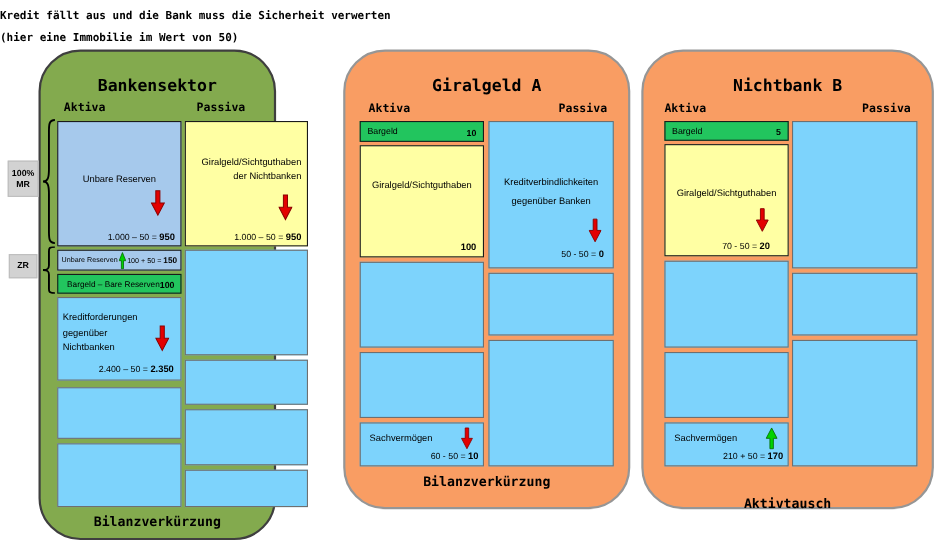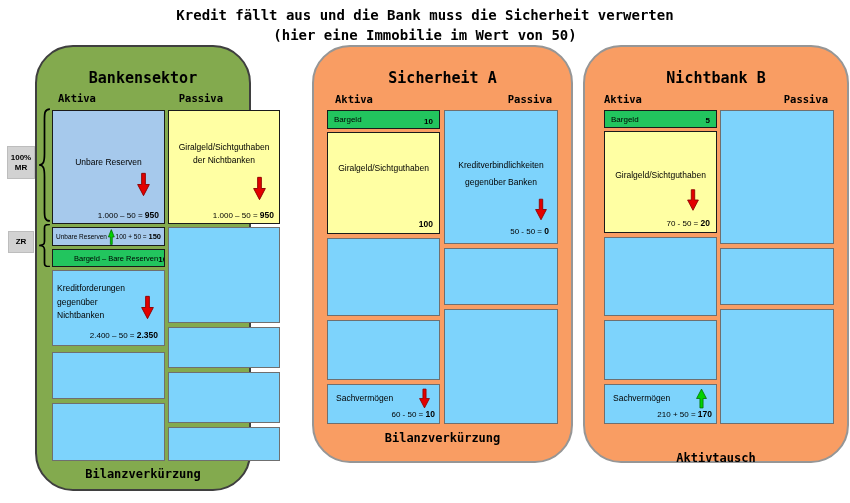--- a/index.html
+++ b/index.html
@@ -1,19 +1,19 @@
 <!DOCTYPE html>
 <html><head>
 <meta charset="utf-8">
 <style>
   html,body{margin:0;padding:0;background:#fff;}
   #stage{position:relative;width:850px;height:503px;background:#fff;overflow:hidden;
          font-family:"Liberation Sans",sans-serif;color:#000;}
-  .main-title{position:absolute;top:5px;left:0;width:100%;text-align:center;
-              font-family:"DejaVu Sans Mono",monospace;font-weight:bold;font-size:14px;line-height:20px;}
+  .main-title{position:absolute;top:5px;left:0;width:100%;text-align:left;
+              font-family:"DejaVu Sans Mono",monospace;font-weight:bold;font-size:10px;line-height:20px;}
   .panel{position:absolute;box-sizing:border-box;border-radius:38px;}
   .panel.green{background:#83aa4e;border:2px solid #3f3f3f;}
   .panel.orange{background:#f99d63;border:2px solid #969696;}
   .panel-title{position:absolute;left:0;width:100%;text-align:center;
                font-family:"DejaVu Sans Mono",monospace;font-weight:bold;font-size:15px;}
   .col-label{position:absolute;font-family:"DejaVu Sans Mono",monospace;font-weight:bold;font-size:10.5px;}
   .footer-label{position:absolute;left:0;width:100%;text-align:center;
                 font-family:"DejaVu Sans Mono",monospace;font-weight:bold;font-size:12px;}
   .box{position:absolute;box-sizing:border-box;overflow:hidden;}
   .bb{border:1px solid #1a1a1a;}
@@ -50,40 +50,40 @@
       <div class="lbl center" style="top:46px;">Unbare Reserven</div>
       <svg class="arrow" style="left:84px;top:61px;" width="13" height="25" viewBox="0 0 14 26">
         <path d="M5 1 H9 V13 H13.3 L7 25 L0.7 13 H5 Z" fill="#e30000" stroke="#8b0000" stroke-width="1"></path>
       </svg>
       <div class="val" style="right:5px;bottom:3px;">
         <span>1.000 – 50 =</span> <b>950</b>
       </div>
     </div>
 
     <div class="box bb yellow" style="left:131px;top:63px;width:112px;height:114px;">
-      <div class="lbl center" style="top:30px;padding:0 5px;box-sizing:border-box;line-height:13px;">Giralgeld/Sichtguthaben der Nichtbanken</div>
+      <div class="lbl center" style="top:30px;padding:0 5px;box-sizing:border-box;line-height:13px;text-align:right;">Giralgeld/Sichtguthaben der Nichtbanken</div>
       <svg class="arrow" style="left:84px;top:65px;" width="13" height="25" viewBox="0 0 14 26">
         <path d="M5 1 H9 V13 H13.3 L7 25 L0.7 13 H5 Z" fill="#e30000" stroke="#8b0000" stroke-width="1"></path>
       </svg>
       <div class="val" style="right:5px;bottom:3px;">
         <span>1.000 – 50 =</span> <b>950</b>
       </div>
     </div>
 
     <div class="box bb blue flexrow" style="left:15px;top:180px;width:113px;height:19px;padding:0 3px;">
       <span class="lbl" style="font-size:6.5px;">Unbare Reserven</span>
       <svg width="9" height="16" viewBox="0 0 14 26" preserveAspectRatio="none" style="margin:0 1px;">
         <path d="M5 25 H9 V13 H13.3 L7 1 L0.7 13 H5 Z" fill="#00d300" stroke="#056d05" stroke-width="1.4"></path>
       </svg>
       <span style="margin-left:auto;font-size:6.5px;white-space:nowrap;">
         <span>100 + 50 =</span> <b style="font-size:7.5px;">150</b>
       </span>
     </div>
 
-    <div class="box bb cyan flexrow" style="left:15px;top:202px;width:113px;height:18px;padding:0 21px;">
+    <div class="box bb cyan flexrow" style="left:15px;top:202px;width:113px;height:18px;padding:0 8px;">
       <span class="lbl" style="font-size:7.5px;">Bargeld – Bare Reserven</span>
       <b style="margin-left:auto;font-size:8px;align-self:flex-end;padding-bottom:2px;">100</b>
     </div>
 
     <div class="box gray" style="left:15px;top:223px;width:113px;height:76px;">
       <div class="lbl" style="position:absolute;left:4px;top:11px;width:80px;text-align:left;line-height:13.5px;">Kreditforderungen gegenüber Nichtbanken</div>
       <svg class="arrow" style="left:88px;top:24px;" width="13" height="25" viewBox="0 0 14 26">
         <path d="M5 1 H9 V13 H13.3 L7 25 L0.7 13 H5 Z" fill="#e30000" stroke="#8b0000" stroke-width="1"></path>
       </svg>
       <div class="val" style="right:6px;bottom:5px;margin-left:16px;">
@@ -110,21 +110,21 @@
     <path d="M11 1 C5.5 1 6 6 6 14 L6 44 C6 52 5 55 1 55 C5 55 6 58 6 66 L6 96 C6 104 5.5 109 11 109" fill="none" stroke="#000" stroke-width="1.7" vector-effect="non-scaling-stroke"></path>
   </svg>
   <div class="chip" style="left:8px;top:231px;width:26px;height:22px;line-height:20px;">
     <span>ZR</span>
   </div>
   <svg class="brace" style="left:38px;top:224px;" width="13" height="43" viewBox="0 0 12 110" preserveAspectRatio="none">
     <path d="M11 1 C5.5 1 6 6 6 14 L6 44 C6 52 5 55 1 55 C5 55 6 58 6 66 L6 96 C6 104 5.5 109 11 109" fill="none" stroke="#000" stroke-width="1.7" vector-effect="non-scaling-stroke"></path>
   </svg>
 
   <div class="panel orange" style="left:312px;top:45px;width:261px;height:418px;">
-    <div class="panel-title" style="top:22px;">Sicherheit A</div>
+    <div class="panel-title" style="top:22px;">Giralgeld A</div>
     <div class="col-label" style="left:21px;top:46px;">Aktiva</div>
     <div class="col-label" style="right:19px;top:46px;">Passiva</div>
 
     <div class="box bb cyan flexrow" style="left:13px;top:63px;width:113px;height:19px;padding:0 6px;">
       <span class="lbl" style="font-size:8px;">Bargeld</span>
       <b style="margin-left:auto;font-size:8px;align-self:flex-end;padding-bottom:2px;">10</b>
     </div>
 
     <div class="box bb yellow" style="left:13px;top:85px;width:113px;height:102px;">
       <div class="lbl center" style="top:30px;">Giralgeld/Sichtguthaben</div>
@@ -168,21 +168,21 @@
     <div class="box bb cyan flexrow" style="left:19px;top:63px;width:113px;height:18px;padding:0 6px;">
       <span class="lbl" style="font-size:8px;">Bargeld</span>
       <b style="margin-left:auto;font-size:8px;align-self:flex-end;padding-bottom:2px;">5</b>
     </div>
 
     <div class="box bb yellow" style="left:19px;top:84px;width:113px;height:102px;">
       <div class="lbl center" style="top:38px;">Giralgeld/Sichtguthaben</div>
       <svg class="arrow" style="left:82px;top:56px;" width="12" height="24" viewBox="0 0 14 26">
         <path d="M5 1 H9 V13 H13.3 L7 25 L0.7 13 H5 Z" fill="#e30000" stroke="#8b0000" stroke-width="1"></path>
       </svg>
-      <div class="val" style="right:6px;bottom:4px;margin-left:36px;">
+      <div class="val" style="right:16px;bottom:4px;margin-left:36px;">
         <span>70 - 50 =</span> <b>20</b>
       </div>
     </div>
 
     <div class="box gray" style="left:19px;top:190px;width:113px;height:79px;"></div>
     <div class="box gray" style="left:19px;top:273px;width:113px;height:60px;"></div>
 
     <div class="box gray" style="left:19px;top:337px;width:113px;height:40px;">
       <div class="lbl" style="position:absolute;left:8px;top:8px;">Sachvermögen</div>
       <svg class="arrow" style="left:91px;top:2px;" width="11" height="23" viewBox="0 0 14 26">

